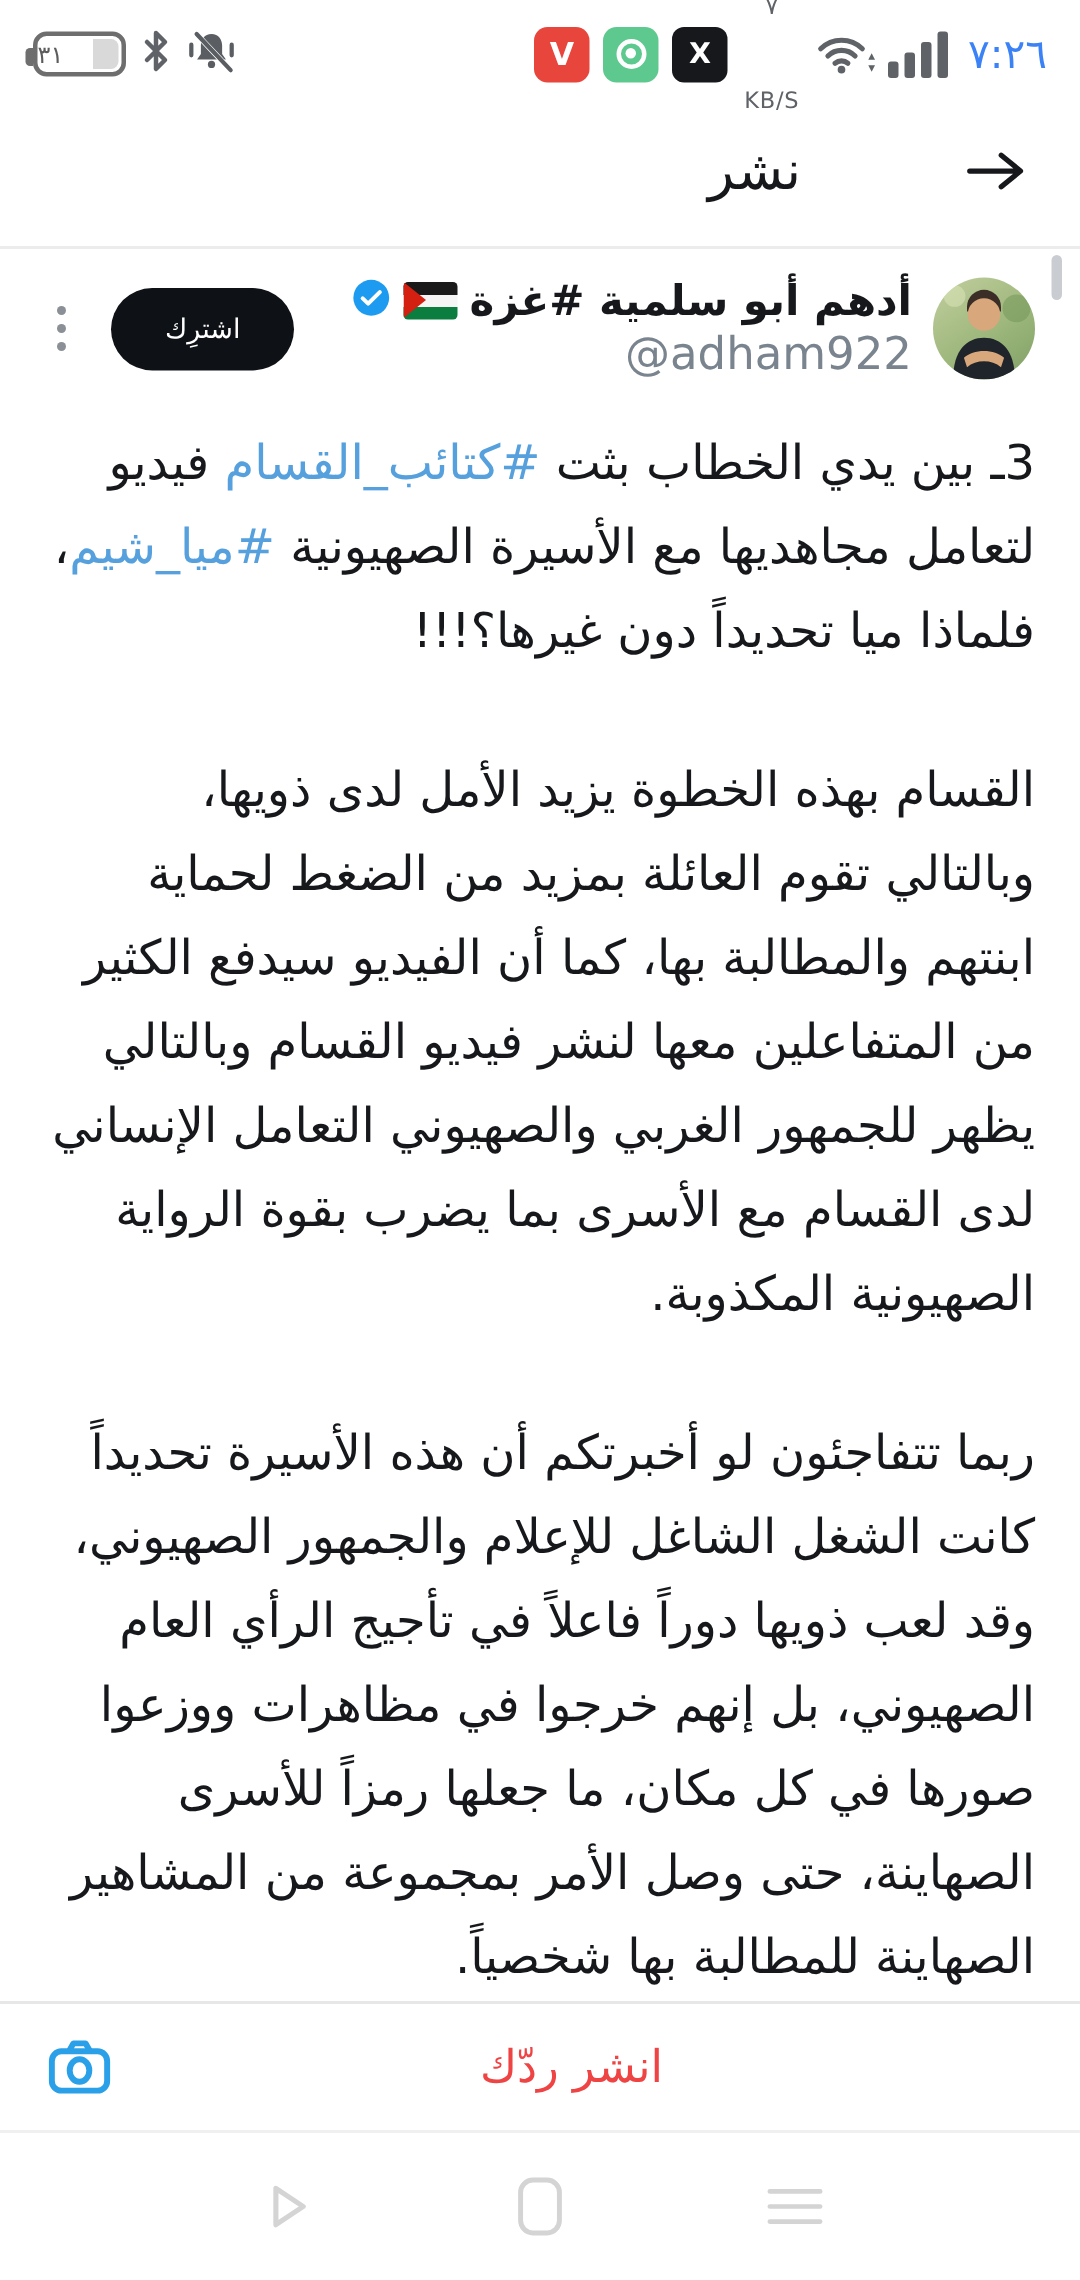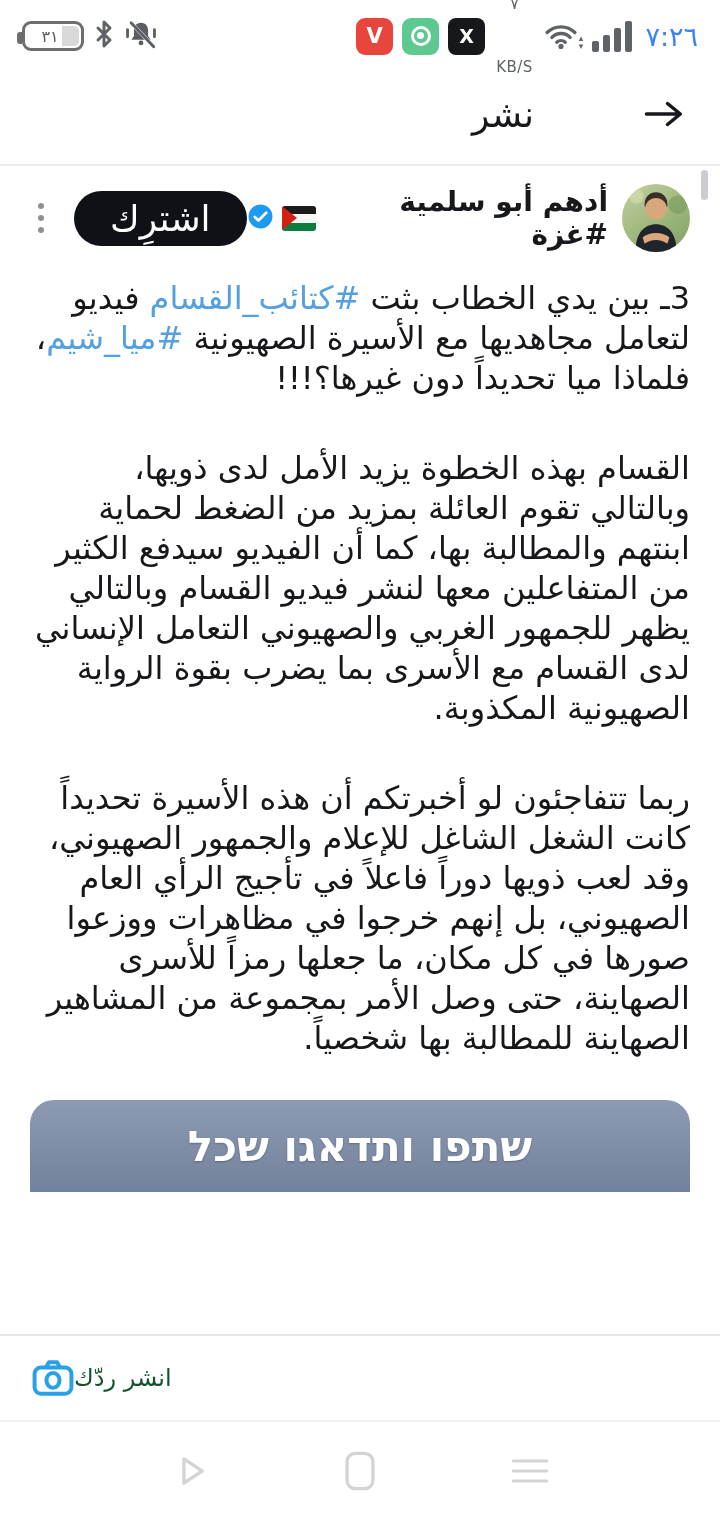--- a/index.html
+++ b/index.html
@@ -5,21 +5,21 @@
   * { margin:0; padding:0; box-sizing:border-box; }
   html,body { background:#fff; }
   body { font-family:"DejaVu Sans", sans-serif; }
   .phone { position:relative; width:720px; height:1520px; background:#fff; overflow:hidden; margin:0 auto; }
 
   
   .status-bar { height:64px; display:flex; align-items:center; justify-content:space-between; padding:8px 22px 0 22px; }
   .sb-left, .sb-right { display:flex; align-items:center; gap:9px; }
   .battery { position:relative; width:62px; height:30px; border:3px solid #6e6e6e; border-radius:9px; display:flex; align-items:center; }
   .battery::before { content:""; position:absolute; left:-8px; top:8px; width:5px; height:12px; background:#6e6e6e; border-radius:3px 0 0 3px; }
-  .battery-num { font-size:16px; color:#5c5c5c; padding-right:6px; flex:1; text-align:center; z-index:1; }
+  .battery-num { font-size:16px; color:#5c5c5c; padding-right:6px; flex:1; z-index:1; }
   .battery-fill { position:absolute; right:2px; top:2px; bottom:2px; width:17px; background:#d9d9d9; border-radius:0 5px 5px 0; }
   .app-tile { width:37px; height:37px; border-radius:9px; display:flex; align-items:center; justify-content:center; color:#fff; font-weight:bold; }
   .tile-red { background:#e8453c; font-size:21px; }
   .tile-green { background:#5ec98f; }
   .tile-black { background:#16181c; font-size:19px; border-radius:8px; }
   .green-logo { width:20px; height:20px; border:3px solid #fff; border-radius:50%; position:relative; }
   .green-logo::after { content:""; position:absolute; left:3px; top:3px; width:7px; height:7px; background:#fff; border-radius:50%; }
   .kbps { display:flex; flex-direction:column; align-items:center; line-height:15px; color:#5f6368; margin:0 2px; }
   .kbps .num { font-size:15px; }
   .kbps .unit { font-size:15px; letter-spacing:0.5px;margin-top:48px; }
@@ -42,40 +42,40 @@
   .name-block { margin-right:14px; display:flex; flex-direction:column; align-items:flex-start; }
   .name-row { display:flex; align-items:center; gap:8px;justify-content:flex-end; }
   .display-name { font-size:28px; font-weight:bold; color:#16181c; }
   .flag { width:36px; height:25px; position:relative; display:inline-block; border-radius:3px; overflow:hidden;
           background:linear-gradient(#1a1a1a 0 33.4%, #f5f5f5 33.4% 66.7%, #0a7d3f 66.7% 100%); }
   .flag::after { content:""; position:absolute; left:0; top:0; width:0; height:0;
           border-top:12.5px solid transparent; border-bottom:12.5px solid transparent; border-left:15px solid #d32011; }
   .handle { font-size:30px; color:#7a848e; margin-top:2px; }
   .author-spacer { flex:1; }
   .subscribe-btn { background:#0e1116; color:#fff; border:none; border-radius:28px; height:55px; padding:0 36px;
-          font-size:36px; font-family:inherit; display:flex; align-items:center; cursor:pointer; }
+          font-size:18px; font-family:inherit; display:flex; align-items:center; cursor:pointer; }
   .kebab { display:flex; flex-direction:column; gap:6px; margin-right:26px; margin-left:4px; cursor:pointer; padding:4px; }
   .kebab i { width:6px; height:6px; border-radius:50%; background:#8b9096; display:block; }
 
   
-  .tweet-text { padding:26px 30px 0 30px; font-size:32px; line-height:40px; color:#16181c; text-align:right; }
+  .tweet-text { padding:26px 30px 0 30px; font-size:32px; line-height:56px; color:#16181c; text-align:right; }
   .tweet-paragraph { margin-bottom:50px; }
   .tweet-paragraph:last-child { margin-bottom:0; }
   .hashtag { color:var(--link-blue,#55a0dd); cursor:pointer; }
 
   
   .attachment { margin:42px 30px 0 30px; height:92px; border-radius:24px 24px 0 0;
           background:linear-gradient(var(--attach-top,#8d9ab3), var(--attach-bottom,#74819c));
           display:flex; align-items:center; justify-content:center; }
   .attachment-text { color:#fff; font-size:42px; font-weight:bold; text-shadow:0 1px 2px rgba(0,0,0,0.25); }
 
   
   .reply-bar { position:absolute; left:0; right:0; bottom:100px; height:86px; background:#fff;
           border-top:2px solid #e7e7e7; display:flex; align-items:center; padding:0 32px; }
-  .reply-placeholder { font-size:24px; color:#14532d; flex:1; text-align:left; }
+  .reply-placeholder { font-size:30px; color:#ef4444; flex:1; text-align:center; }
   .camera-btn { display:flex; align-items:center; cursor:pointer; }
 
   
   .nav-bar { position:absolute; left:0; right:0; bottom:0; height:100px; background:#fff;
           border-top:2px solid #f0f0f0; display:flex; align-items:center; justify-content:center; gap:114px; }
   .nav-btn { width:56px; height:56px; display:flex; align-items:center; justify-content:center; cursor:pointer; }
 
   
   .scroll-thumb { position:absolute; top:170px; right:12px; width:7px; height:30px; background:#c9cdd2; border-radius:4px; }
 </style>
@@ -163,20 +163,21 @@
       <div class="name-row">
         <span class="display-name">أدهم أبو سلمية #غزة</span>
         <span class="flag"></span>
         <span>
           <svg width="27" height="27" viewBox="0 0 26 26">
             <circle cx="13" cy="13" r="11.5" fill="#1d9bf0"></circle>
             <path d="M7.5 13.4 L11 16.8 L18.5 9.4" fill="none" stroke="#fff" stroke-width="2.6" stroke-linecap="round" stroke-linejoin="round"></path>
           </svg>
         </span>
       </div>
+      <span class="handle" dir="ltr">@adham922</span>
     </div>
     <div class="author-spacer"></div>
     <button class="subscribe-btn">اشترِك</button>
     <div class="kebab">
         <i></i>
         <i></i>
         <i></i>
       </div>
   </div>
 

